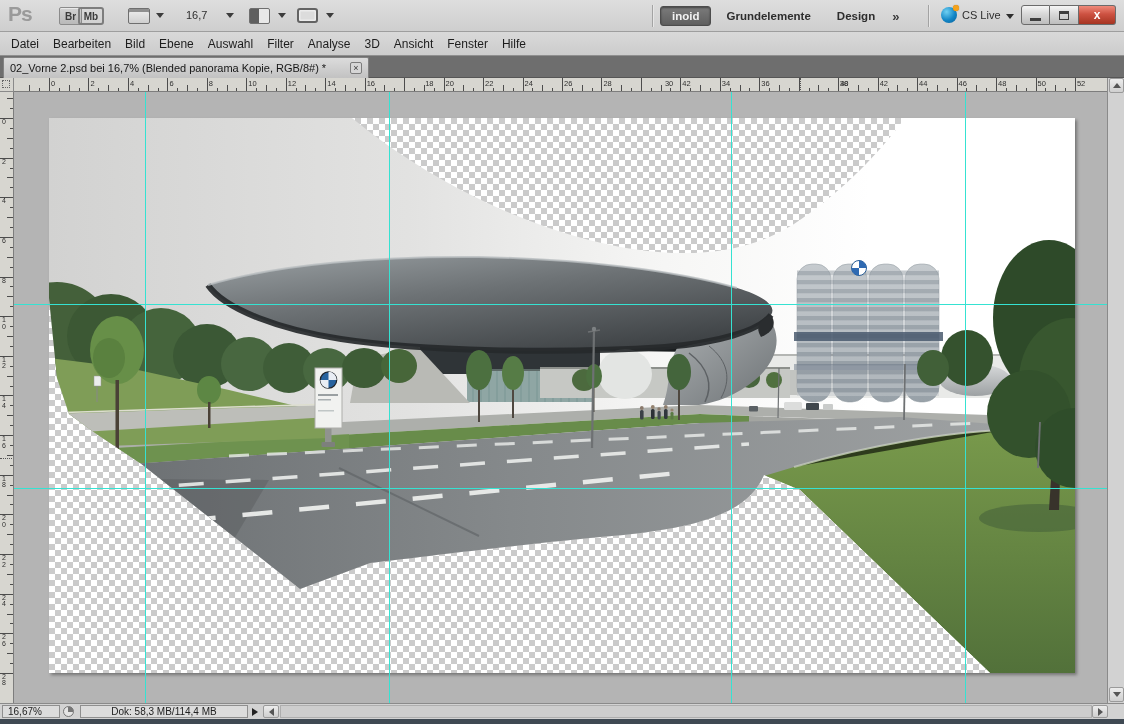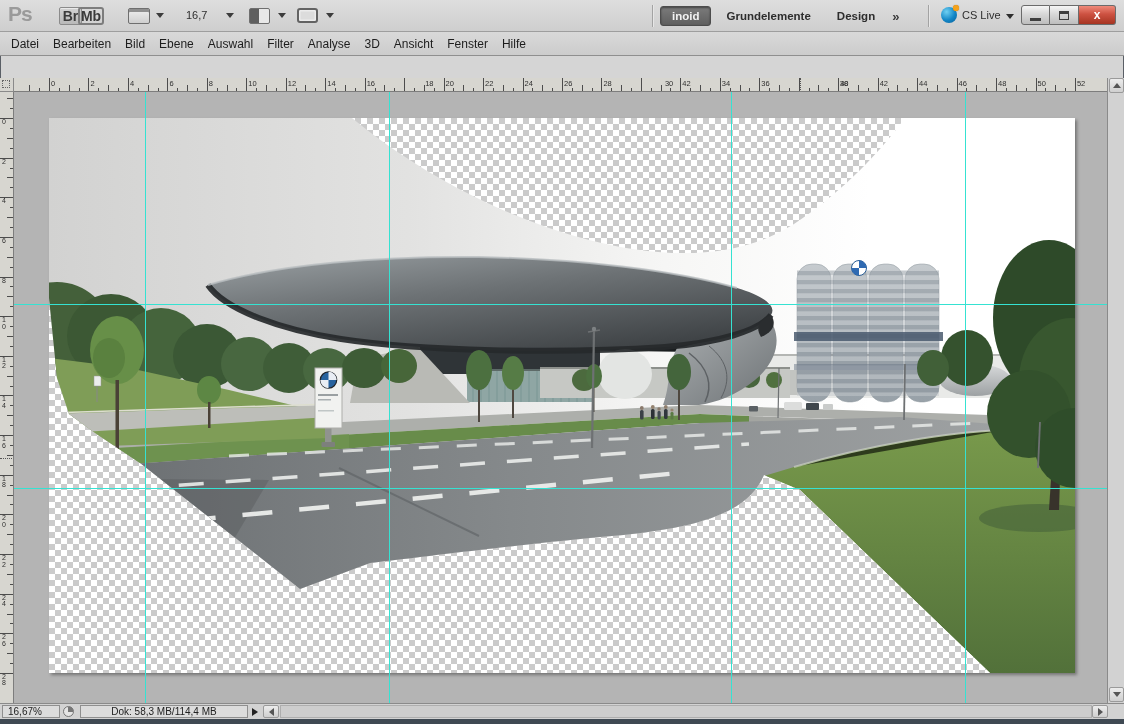--- a/index.html
+++ b/index.html
@@ -3,21 +3,21 @@
 <meta charset="utf-8">
 <style>
   html,body{margin:0;padding:0;background:#888;}
   *{box-sizing:border-box;font-family:"Liberation Sans","DejaVu Sans",sans-serif;}
   #window{position:relative;width:1124px;height:724px;background:#d5d5d5;overflow:hidden;
           box-shadow:inset 0 0 0 1px #5a5f66;}
   
   .app-bar{position:absolute;left:0;top:0;width:1124px;height:32px;
            background:linear-gradient(#dedede,#cecece);border-bottom:1px solid #9e9e9e;}
   .ps-logo{position:absolute;left:8px;top:2px;font-size:21px;font-weight:bold;color:#9a9a9a;letter-spacing:-1px;}
-  .bar-btn{position:absolute;top:7px;height:18px;font-size:14px;font-weight:bold;color:#3b3b3b;
+  .bar-btn{position:absolute;top:7px;height:18px;font-size:10px;font-weight:bold;color:#3b3b3b;
            display:flex;align-items:center;justify-content:center;}
   .btn-raised{background:linear-gradient(#d2d2d2,#b9b9b9);border:1px solid #8b8b8b;border-radius:2px;
               box-shadow:inset 0 1px 0 #e9e9e9;}
   .btn-outline{background:transparent;border:2px solid #7d7d7d;border-radius:3px;}
   .dd-arrow{position:absolute;top:13px;width:0;height:0;border-left:4px solid transparent;
             border-right:4px solid transparent;border-top:5px solid #3c3c3c;}
   .glyph-extras{position:absolute;left:128px;top:8px;width:22px;height:16px;border:1px solid #6f6f6f;
      background:linear-gradient(#efefef,#cfcfcf);border-radius:2px;
      box-shadow:inset 0 3px 0 #8f8f8f;}
   .glyph-arrange{position:absolute;left:249px;top:8px;width:21px;height:16px;border:1px solid #6f6f6f;border-radius:2px;
@@ -164,20 +164,26 @@
         <span class="menu-item">Auswahl</span>
         <span class="menu-item">Filter</span>
         <span class="menu-item">Analyse</span>
         <span class="menu-item">3D</span>
         <span class="menu-item">Ansicht</span>
         <span class="menu-item">Fenster</span>
         <span class="menu-item">Hilfe</span>
       </span>
     </div>
 
+  <div class="tab-bar">
+    <div class="doc-tab">
+      <span class="doc-tab-title">02_Vorne 2.psd bei 16,7% (Blended panorama Kopie, RGB/8#) *</span>
+      <span class="tab-close">×</span>
+    </div>
+  </div>
 
   <div class="ruler-corner">
       <i></i>
     </div>
   <div class="ruler-top" id="rulerTop">
     <span class="marker-top" style="left:786px;"></span>
   <span class="tick-v" style="left: 15.27px; height: 6px;"></span>
       <span class="tick-v" style="left: 25.135px; height: 3.5px;"></span>
       <span class="tick-v" style="left: 35px; height: 13px;"></span>
       <span class="tick-v" style="left: 44.865px; height: 3.5px;"></span>

